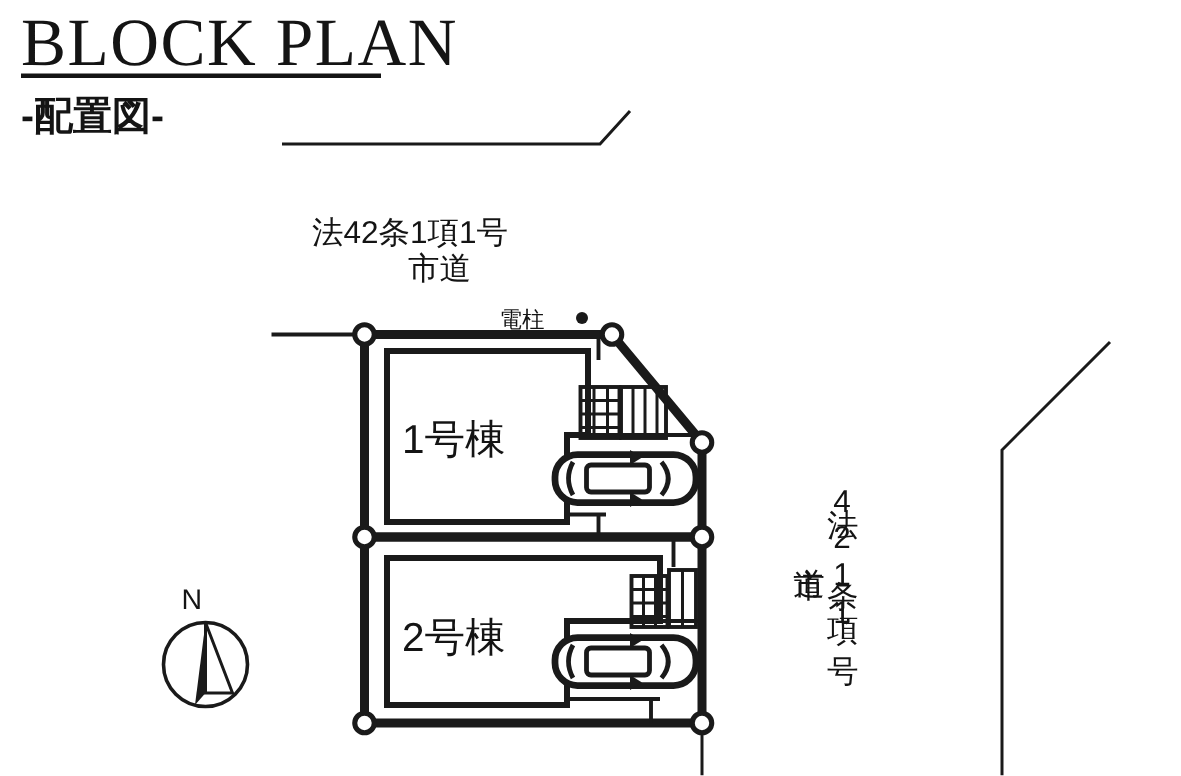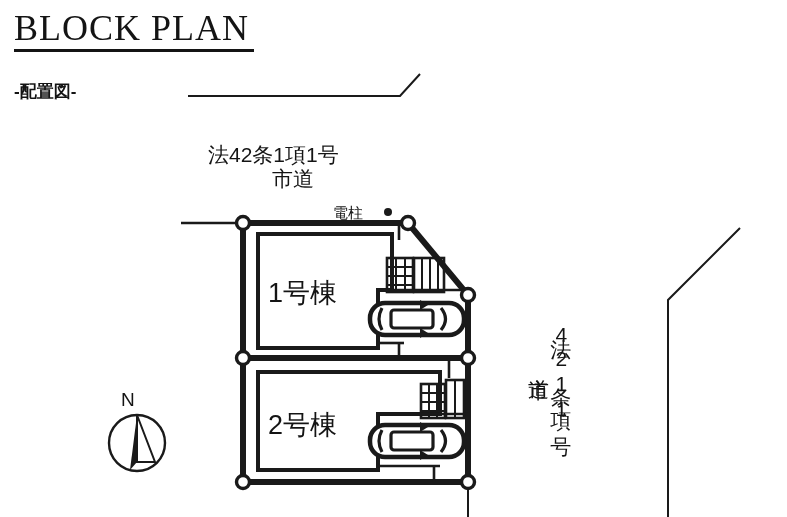--- a/index.html
+++ b/index.html
@@ -18,35 +18,35 @@
 
   
   #title-block {
     position: absolute;
     left: 14px;
     top: 8px;
     width: 320px;
   }
   #main-title {
     font-family: "Liberation Serif", serif;
-    font-size: 36px;
+    font-size: 45px;
     line-height: 40px;
     letter-spacing: 1px;
     color: #141414;
     white-space: nowrap;
   }
   #title-rule {
     width: 240px;
     height: 3px;
     background: #141414;
     margin-top: 1px;
   }
   #sub-title {
-    margin-top: 28px;
-    font-size: 17px;
+    margin-top: 8px;
+    font-size: 26px;
     font-weight: bold;
     letter-spacing: 0px;
     color: #141414;
     white-space: nowrap;
   }
 
   
   #plan-svg {
     position: absolute;
     left: 0;

